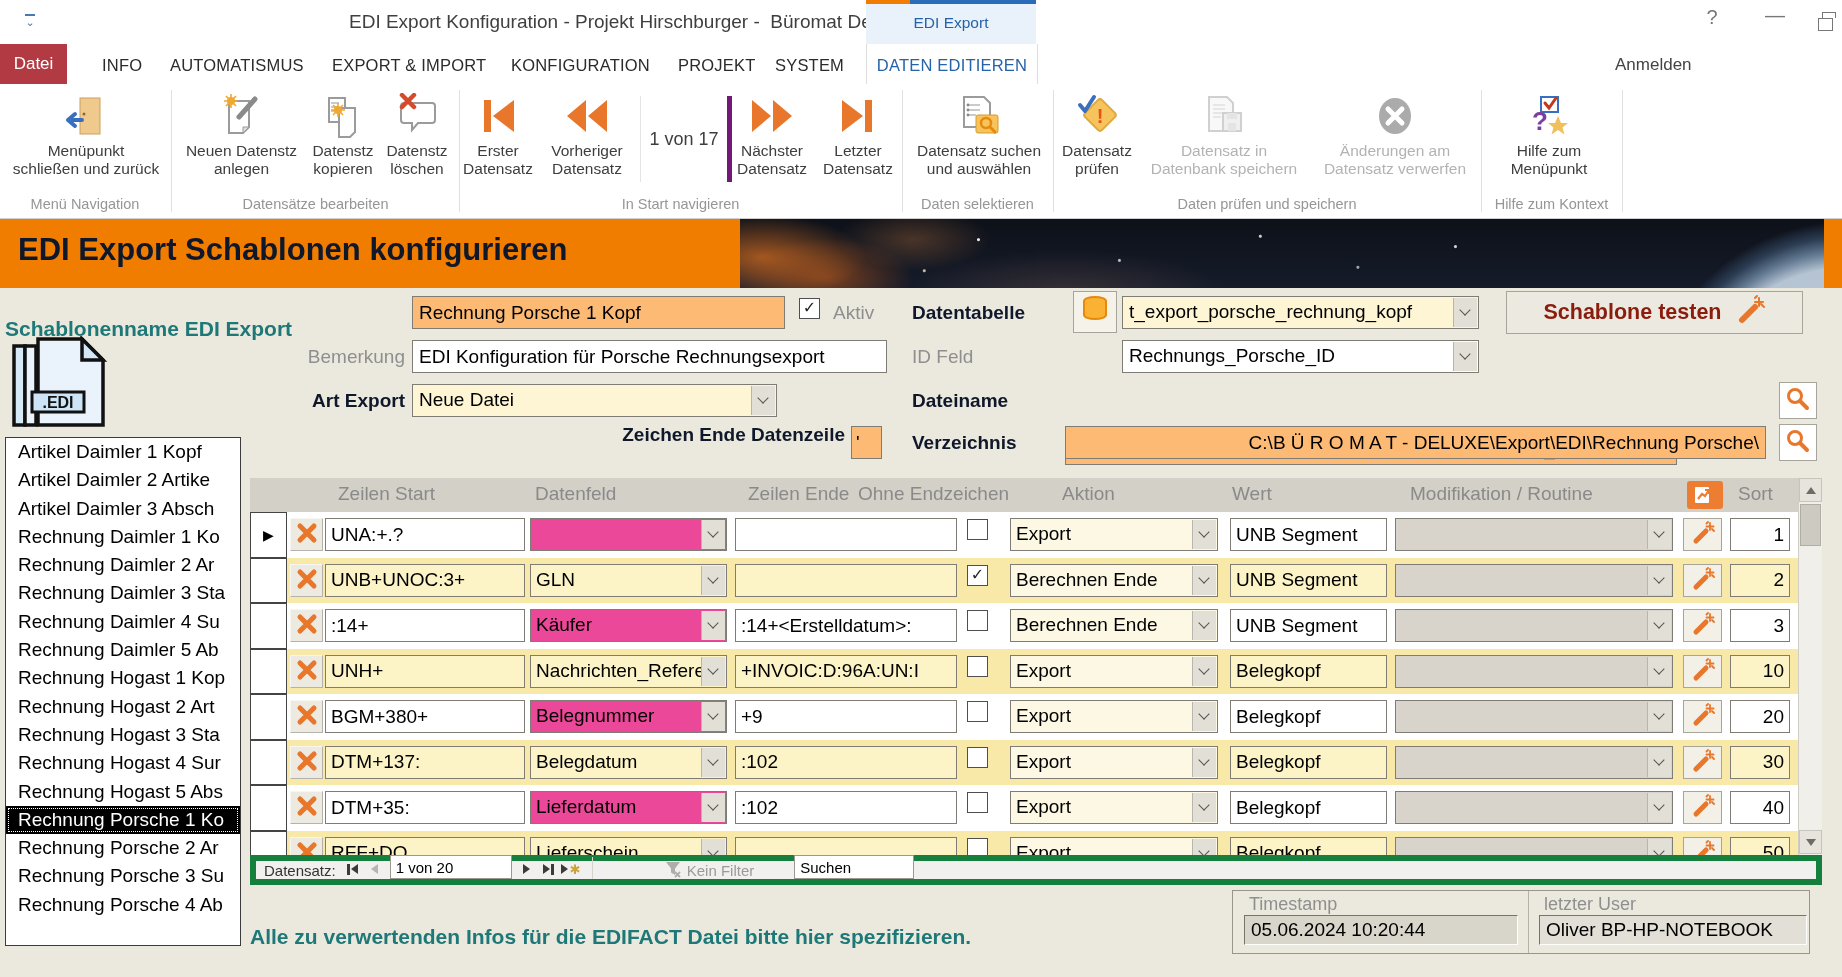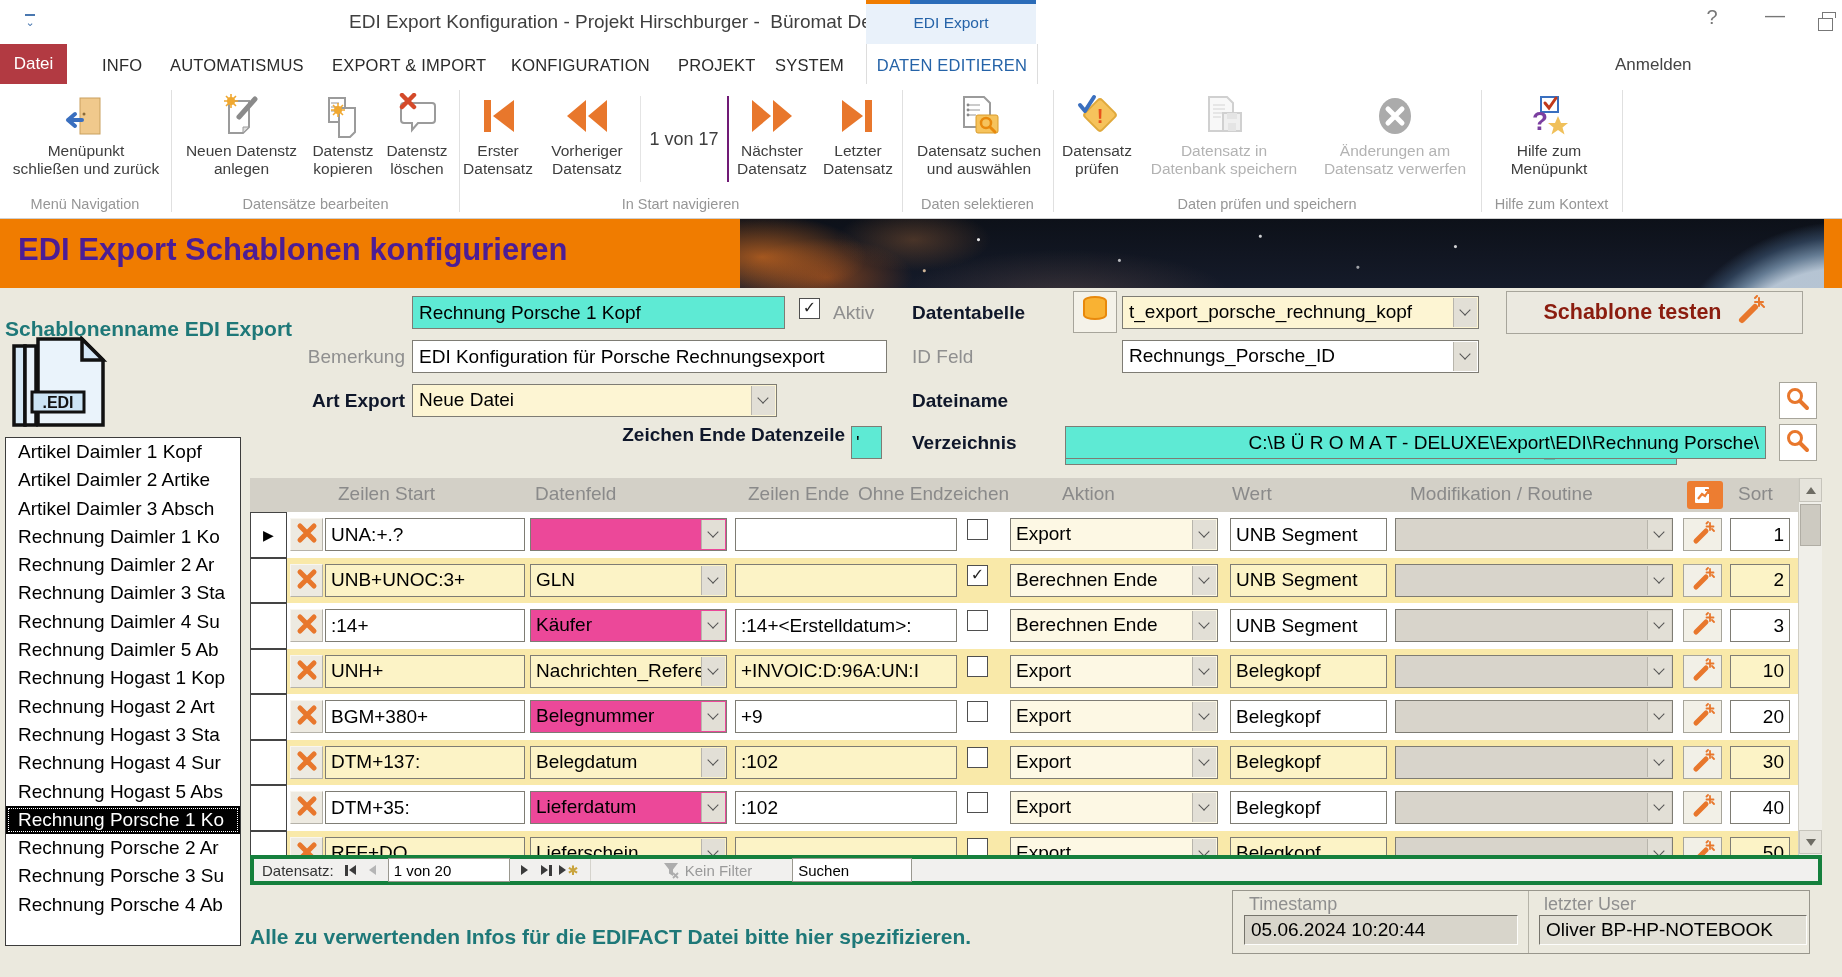--- a/index.html
+++ b/index.html
@@ -24,26 +24,26 @@
   .menu-item{position:absolute;top:0;height:40px;line-height:42px;font-size:16.5px;color:#2B2B2B;letter-spacing:.2px;}
   .menu-item.active{background:#FFF;color:#2563A8;border-left:1px solid #DDD;border-right:1px solid #DDD;text-align:center;}
   .signin{position:absolute;top:0;height:40px;line-height:42px;font-size:17px;color:#444;}
   
   .ribbon{position:absolute;left:0;top:84px;width:1842px;height:134px;background:#FFFFFF;border-bottom:1px solid #CFCFCF;}
   .vsep{position:absolute;top:6px;height:122px;width:1px;background:#E0E0E0;}
   .rbtn{position:absolute;top:2px;height:108px;display:flex;flex-direction:column;align-items:center;}
   .rbtn .ic{height:52px;display:flex;align-items:center;justify-content:center;margin-top:4px;}
   .rbtn .l1,.rbtn .l2{font-size:15.5px;line-height:17.5px;color:#3E3E3E;white-space:nowrap;}
   .rbtn.dis .l1,.rbtn.dis .l2{color:#B3B3B3;}
-  .rcounter{position:absolute;top:12px;height:86px;border-left:1px solid #E4E4E4;border-right:2px solid #701a75;
+  .rcounter{position:absolute;top:12px;height:86px;border-left:1px solid #E4E4E4;border-right:5px solid #701a75;
             display:flex;align-items:center;justify-content:center;font-size:18px;color:#3E3E3E;}
   .glabel{position:absolute;top:194px;height:22px;font-size:14.5px;color:#969696;text-align:center;line-height:20px;}
   
   .banner{position:absolute;left:0;top:219px;width:1842px;height:69px;background:#F07C00;}
-  .banner-title{position:absolute;left:18px;top:13px;font-size:31px;font-weight:bold;color:#4c1d95;}
+  .banner-title{position:absolute;left:18px;top:13px;font-size:31px;font-weight:bold;color:#0f172a;}
   .banner-img{position:absolute;left:740px;top:0;width:1084px;height:69px;
     background:
       radial-gradient(circle 1.5px at 22% 30%, rgba(255,255,255,.9) 0 1px, transparent 2px),
       radial-gradient(circle 1.5px at 35% 60%, rgba(255,255,255,.7) 0 1px, transparent 2px),
       radial-gradient(circle 1px at 48% 25%, rgba(255,255,255,.8) 0 1px, transparent 2px),
       radial-gradient(circle 1.5px at 57% 70%, rgba(255,255,255,.6) 0 1px, transparent 2px),
       radial-gradient(circle 1px at 66% 40%, rgba(255,255,255,.8) 0 1px, transparent 2px),
       radial-gradient(circle 1.5px at 17% 75%, rgba(255,220,180,.8) 0 1px, transparent 2px),
       radial-gradient(ellipse 150px 60px at 2% 55%, rgba(238,120,30,.65), transparent 70%),
       radial-gradient(ellipse 120px 55px at 8% 85%, rgba(205,95,25,.55), transparent 72%),
@@ -52,21 +52,21 @@
       radial-gradient(circle 260px at 102% 290%, rgba(190,205,220,.95) 58%, rgba(110,135,160,.9) 64%, rgba(50,70,95,.8) 70%, transparent 76%),
       linear-gradient(180deg,#0D1119,#151B2A);}
   
   .lbl{position:absolute;font-size:19px;white-space:nowrap;}
   .lbl.teal{color:#1E7878;font-weight:bold;font-size:21px;margin-top:16px;}
   .lbl.maroon{color:#0f172a;font-weight:bold;}
   .lbl.gray{color:#8F8F8F;}
   .lbl.right{text-align:right;}
   .field{position:absolute;height:33px;border:1px solid #7E7C74;font-size:19px;padding:0 6px;
          font-family:"Liberation Sans","DejaVu Sans",sans-serif;color:#000;box-sizing:border-box;background:#FFF;}
-  .field.yellow{background:#5eead4;}
+  .field.yellow{background:#fdba74;}
   .field.r{text-align:right;}
   .combo{position:absolute;height:33px;border:1px solid #7E7C74;background:#FFF;box-sizing:border-box;}
   .combo.yellow{background:#FDF5D3;}
   .combo .cv{position:absolute;left:6px;top:4px;font-size:19px;white-space:nowrap;overflow:hidden;right:26px;}
   .ddb{position:absolute;right:1px;top:1px;bottom:1px;width:23px;background:#E2DFD6;border-left:1px solid #B8B5AC;}
   .chev{position:absolute;left:7px;top:8px;width:7px;height:7px;border-left:1.6px solid #555;border-bottom:1.6px solid #555;transform:rotate(-45deg);}
   .cbx{position:absolute;width:21px;height:21px;background:#FFF;border:1.5px solid #4F4F4F;box-sizing:border-box;
        font-size:16px;line-height:18px;text-align:center;color:#222;}
   .sqbtn{position:absolute;box-sizing:border-box;background:#F4F2E9;border:1px solid #A7A59B;display:flex;align-items:center;justify-content:center;}
   .test-btn{position:absolute;left:1506px;top:291px;width:297px;height:43px;background:#EBE9E0;border:1px solid #A7A59B;
@@ -110,21 +110,21 @@
   .wandb{background:#F2F0E7;border:1px solid #A7A59B;display:flex;align-items:center;justify-content:center;padding:0;}
   
   .gsb{position:absolute;left:1548px;top:0;width:24px;height:377px;background:#F0EFE9;border-left:1px solid #D0CEC5;box-sizing:border-box;}
   .gsb .btn{position:absolute;left:0;width:23px;height:24px;background:#E6E4DC;border:1px solid #C6C4BB;box-sizing:border-box;
             display:flex;align-items:center;justify-content:center;}
   .tri-up{width:0;height:0;border-left:5px solid transparent;border-right:5px solid transparent;border-bottom:7px solid #6E6C64;}
   .tri-dn{width:0;height:0;border-left:5px solid transparent;border-right:5px solid transparent;border-top:7px solid #6E6C64;}
   .gsb .thumb{position:absolute;left:1px;top:26px;width:21px;height:42px;background:#CDCAC1;border:1px solid #B0ADA4;box-sizing:border-box;}
   
   .navbar{position:absolute;left:250px;top:855px;width:1572px;height:30px;background:#F1F0EE;
-          border:4px solid #15803d;box-sizing:border-box;display:flex;align-items:center;}
+          border:6px solid #15803d;box-sizing:border-box;display:flex;align-items:flex-end;}
   .navbar .nlabel{font-size:15px;color:#333;margin:0 6px 0 8px;}
   .nbtn{width:22px;height:20px;display:flex;align-items:center;justify-content:center;gap:1px;}
   .tri-l{width:0;height:0;border-top:5px solid transparent;border-bottom:5px solid transparent;border-right:7px solid #3B3B3B;}
   .tri-r{width:0;height:0;border-top:5px solid transparent;border-bottom:5px solid transparent;border-left:7px solid #3B3B3B;}
   .tri-l.dim{border-right-color:#B5B5B5;}
   .nbar{width:2.5px;height:11px;background:#3B3B3B;}
   .nstar{color:#C9A43C;font-size:13px;line-height:13px;margin-left:1px;}
   .nav-pos{width:110px;height:22px;border:1px solid #9A988F;background:#FFF;font-size:15px;padding:0 5px;margin:0 4px;
            font-family:"Liberation Sans","DejaVu Sans",sans-serif;}
   .nav-sep{width:1px;height:22px;background:#D5D3CC;margin:0 10px;}

